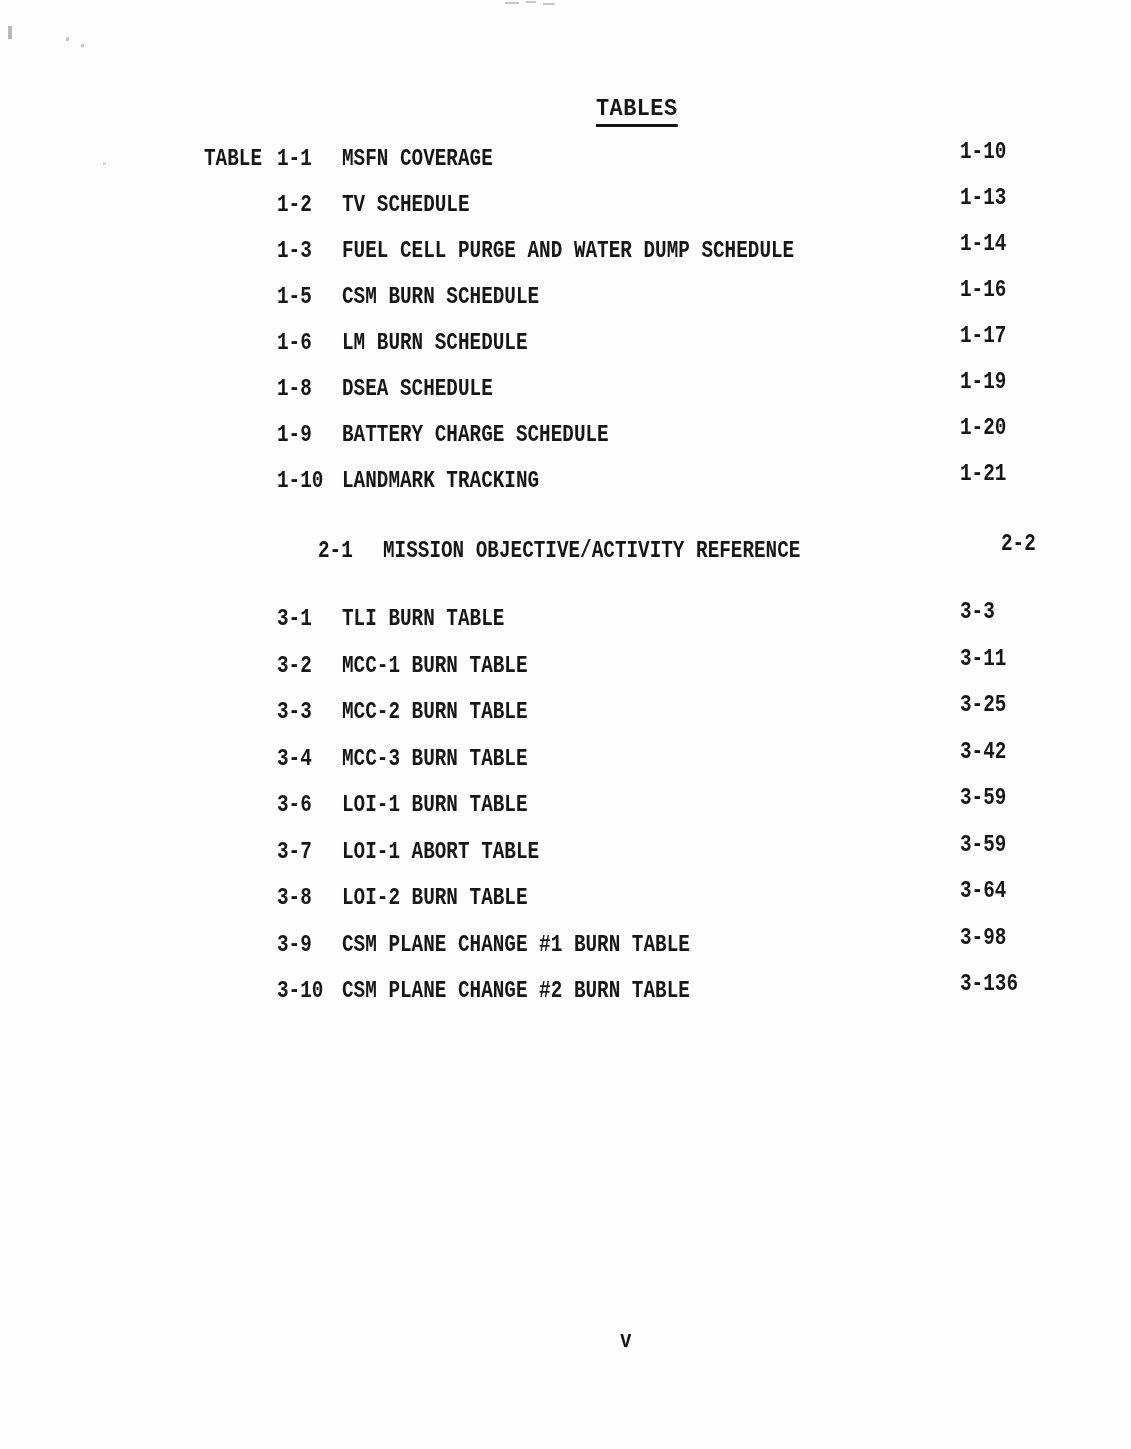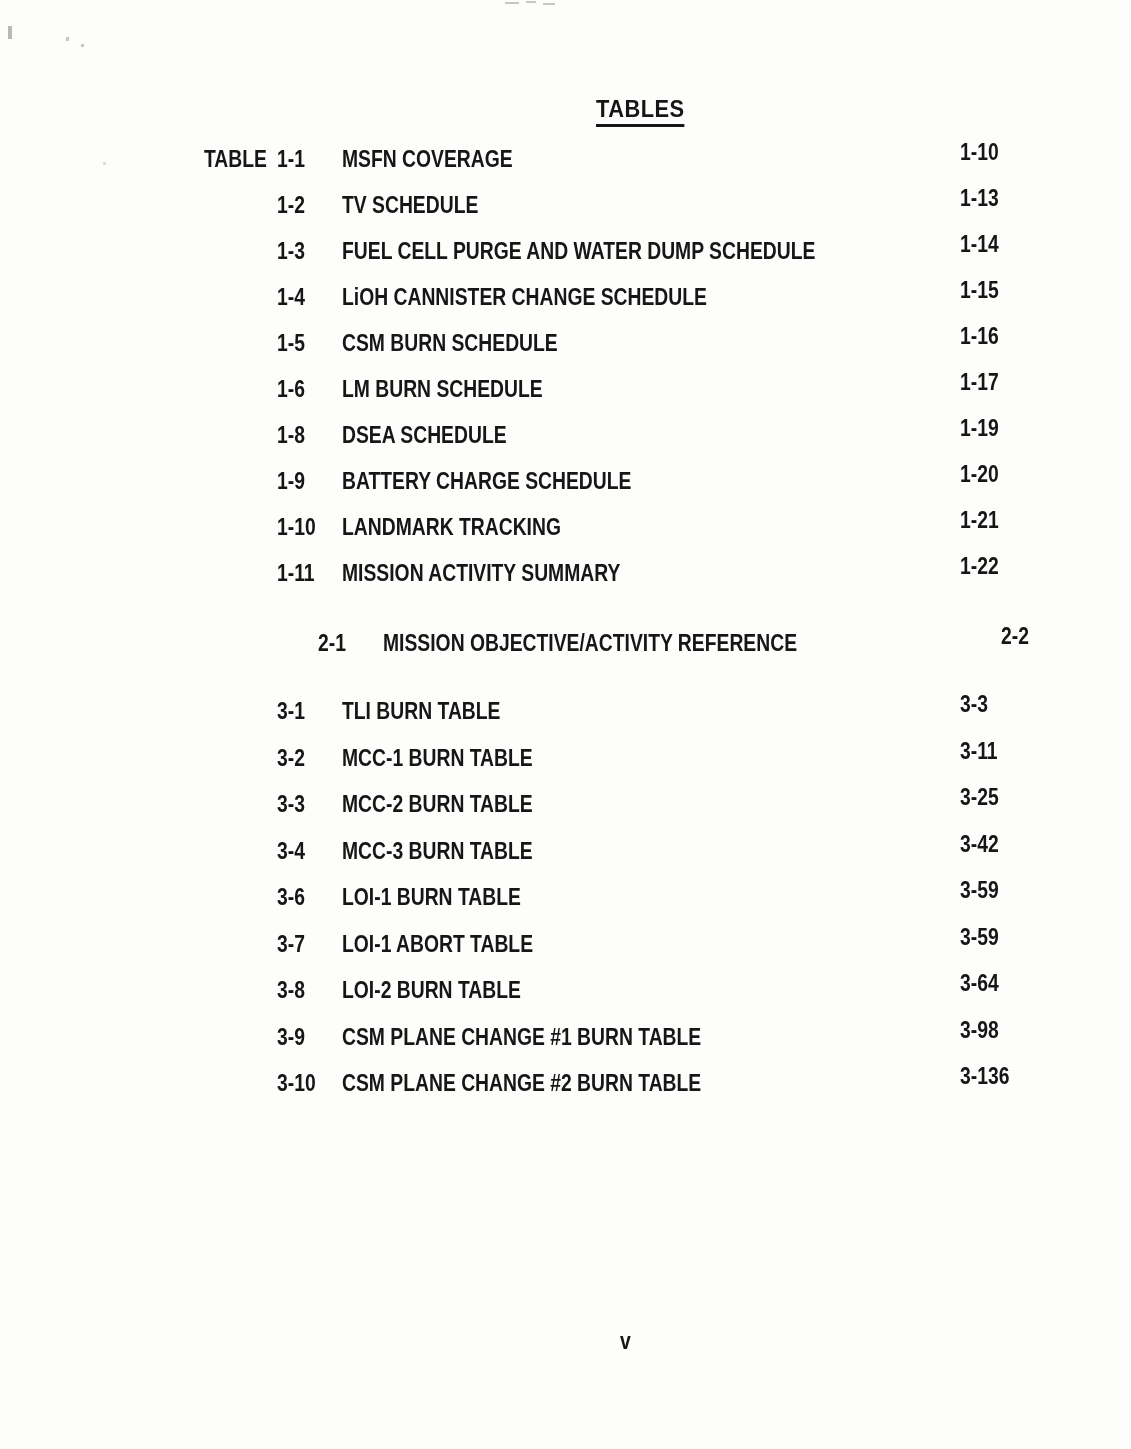--- a/index.html
+++ b/index.html
@@ -3,21 +3,21 @@
 <meta charset="utf-8">
 <style>
   html, body { margin: 0; padding: 0; background: #e8e8e6; }
   .page {
     position: relative;
     width: 1131px;
     height: 1449px;
     margin: 0 auto;
     background: var(--paper, #fdfdfb);
     color: var(--ink, #161616);
-    font-family: Liberation Sans, sans-serif;
+    font-family: Liberation Mono, monospace;
     font-weight: bold;
     overflow: hidden;
   }
   
   .txt {
     display: inline-block;
     transform: scaleX(0.84);
     transform-origin: 0 50%;
     white-space: pre;
     line-height: 23px;
@@ -100,26 +100,20 @@
     <span class="c-page txt">1-13</span>
   </div>
         <div class="row">
 
     <span class="c-num txt">1-3</span>
     <span class="c-title txt">FUEL CELL PURGE AND WATER DUMP SCHEDULE</span>
     <span class="c-page txt">1-14</span>
   </div>
         <div class="row">
 
-    <span class="c-num txt">1-4</span>
-    <span class="c-title txt">LiOH CANNISTER CHANGE SCHEDULE</span>
-    <span class="c-page txt">1-15</span>
-  </div>
-        <div class="row">
-
     <span class="c-num txt">1-5</span>
     <span class="c-title txt">CSM BURN SCHEDULE</span>
     <span class="c-page txt">1-16</span>
   </div>
         <div class="row">
 
     <span class="c-num txt">1-6</span>
     <span class="c-title txt">LM BURN SCHEDULE</span>
     <span class="c-page txt">1-17</span>
   </div>
@@ -134,26 +128,20 @@
     <span class="c-num txt">1-9</span>
     <span class="c-title txt">BATTERY CHARGE SCHEDULE</span>
     <span class="c-page txt">1-20</span>
   </div>
         <div class="row">
 
     <span class="c-num txt">1-10</span>
     <span class="c-title txt">LANDMARK TRACKING</span>
     <span class="c-page txt">1-21</span>
   </div>
-        <div class="row">
-
-    <span class="c-num txt">1-11</span>
-    <span class="c-title txt">MISSION ACTIVITY SUMMARY</span>
-    <span class="c-page txt">1-22</span>
-  </div>
       </div>
       <div class="section section-2">
         <div class="row">
 
     <span class="c-num txt">2-1</span>
     <span class="c-title txt">MISSION OBJECTIVE/ACTIVITY REFERENCE</span>
     <span class="c-page txt">2-2</span>
   </div>
       </div>
       <div class="section section-3">

